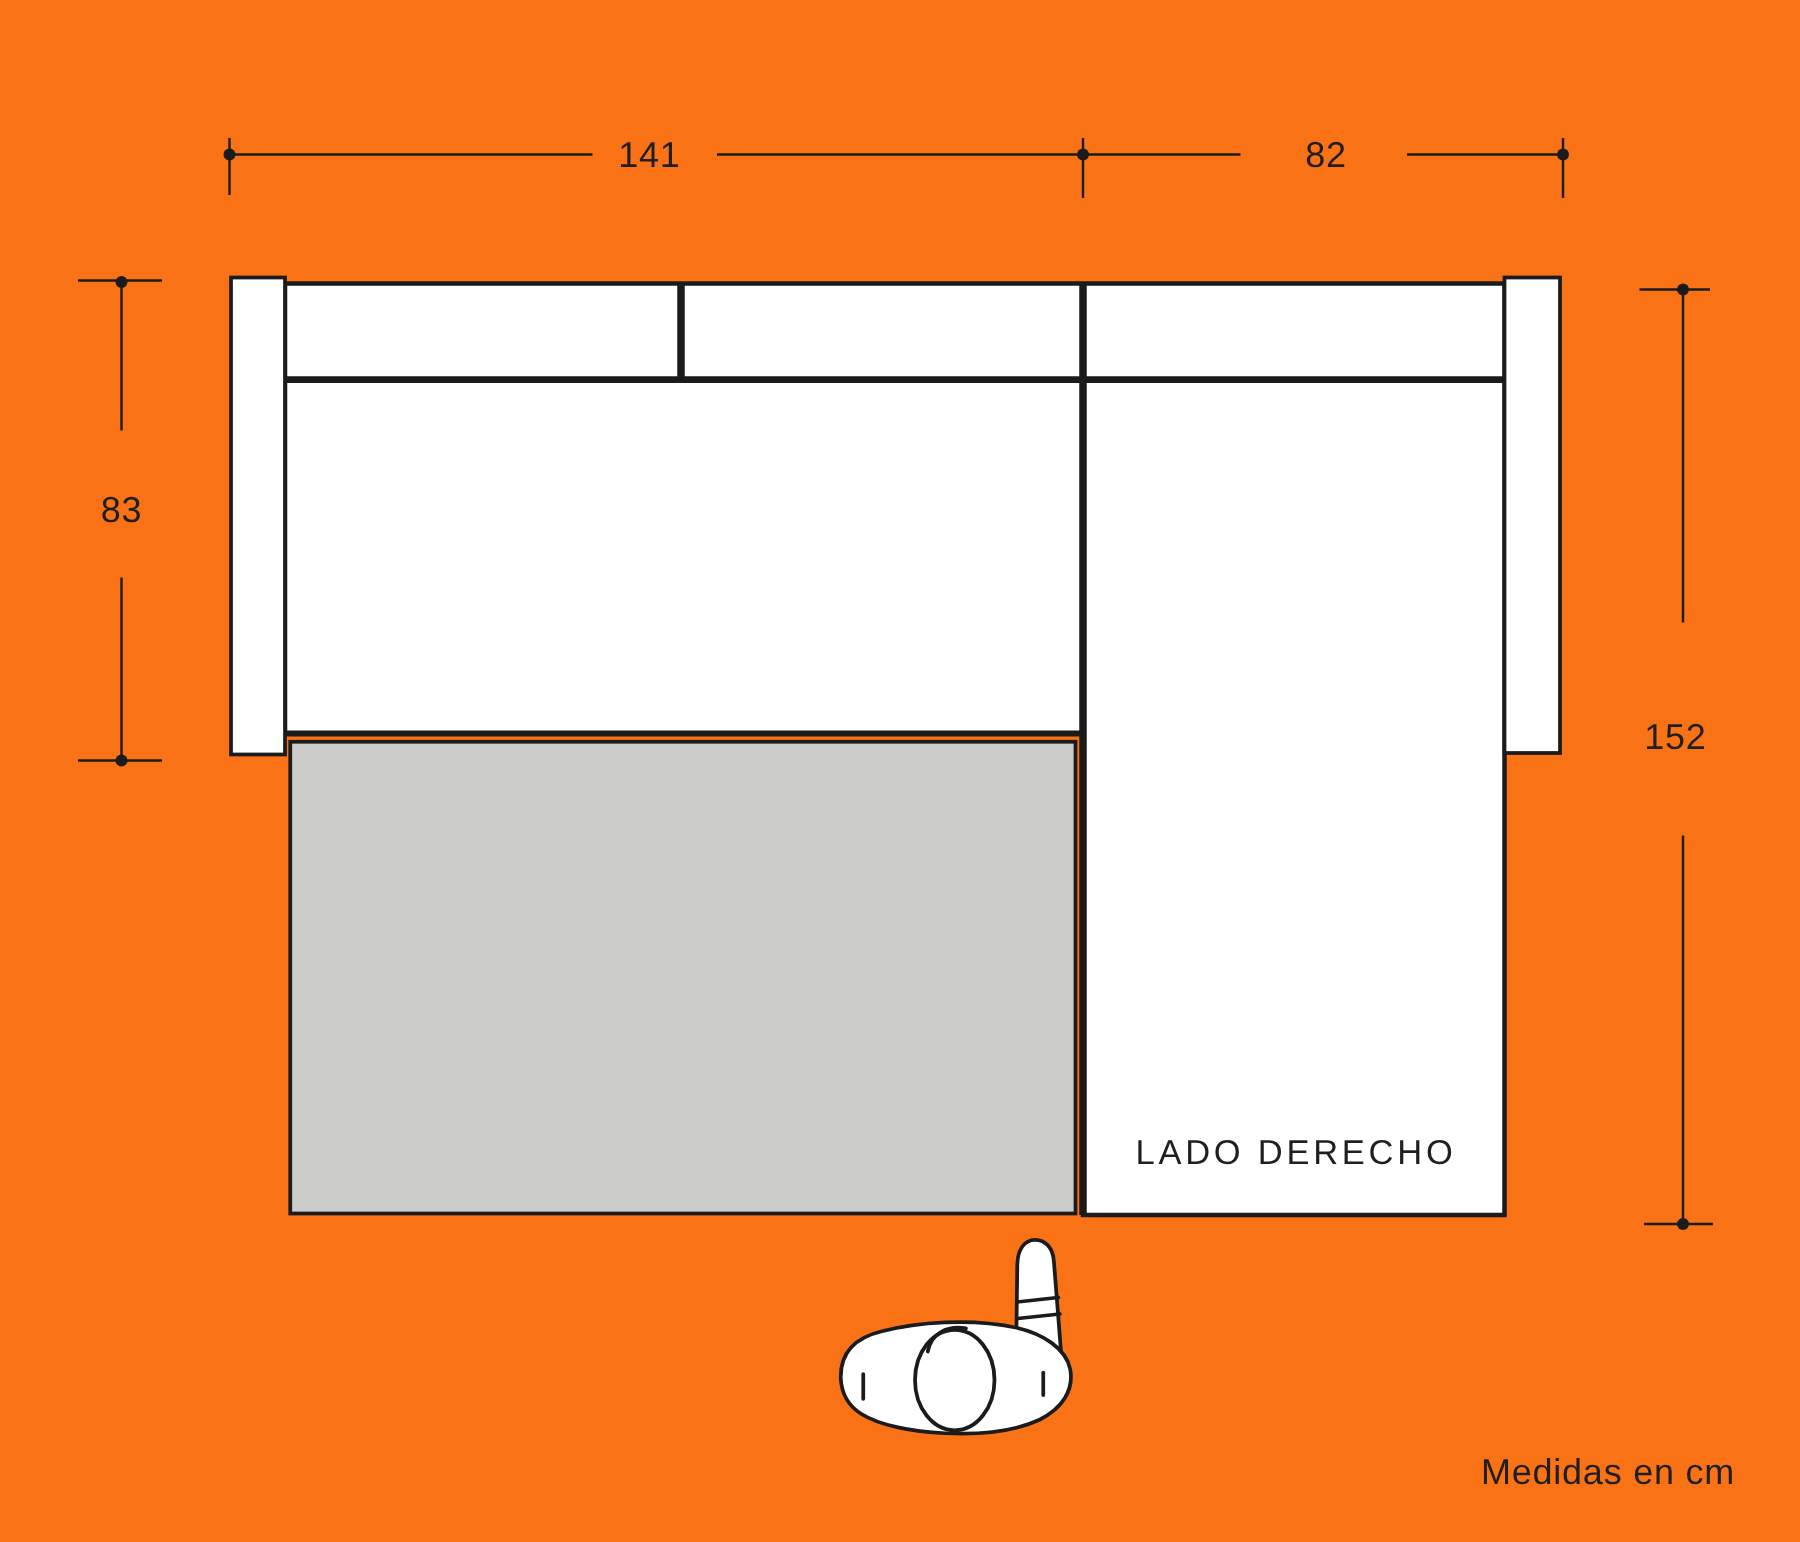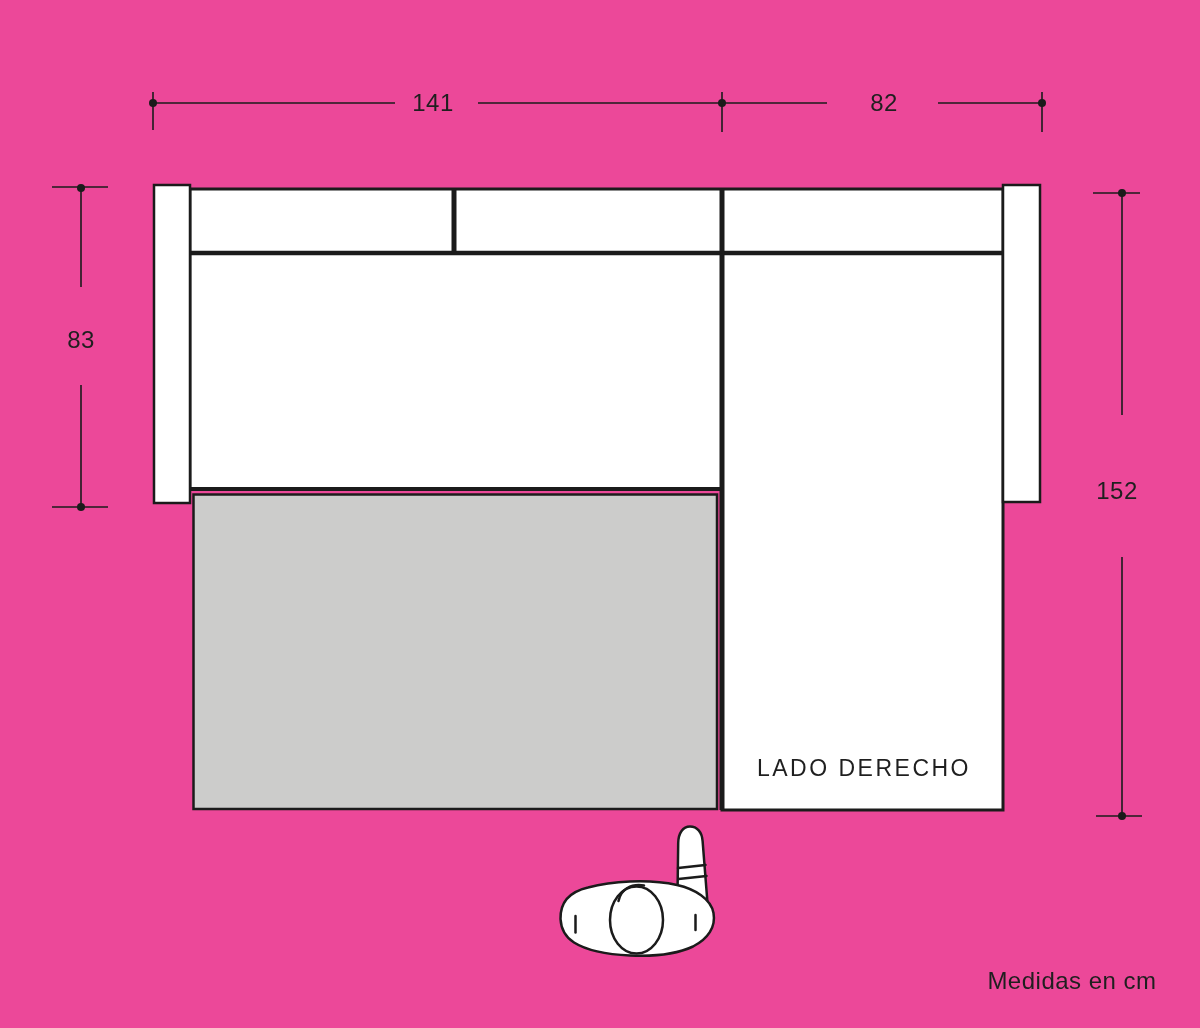--- a/index.html
+++ b/index.html
@@ -4,21 +4,21 @@
 <style>
   html, body {
     margin: 0;
     padding: 0;
     background: #ffffff;
   }
   #canvas {
     position: relative;
     width: 1200px;
     height: 1028px;
-    background: #ec4899;
+    background: #f97316;
     font-family: "Liberation Sans", sans-serif;
     overflow: hidden;
   }
   svg { display: block; }
 
   
   .ln   { stroke: #1b1b1b; fill: none; }
   .fw   { fill: #ffffff; }
   .w16  { stroke-width: 1.6; }
   .w25  { stroke-width: 2.5; }

